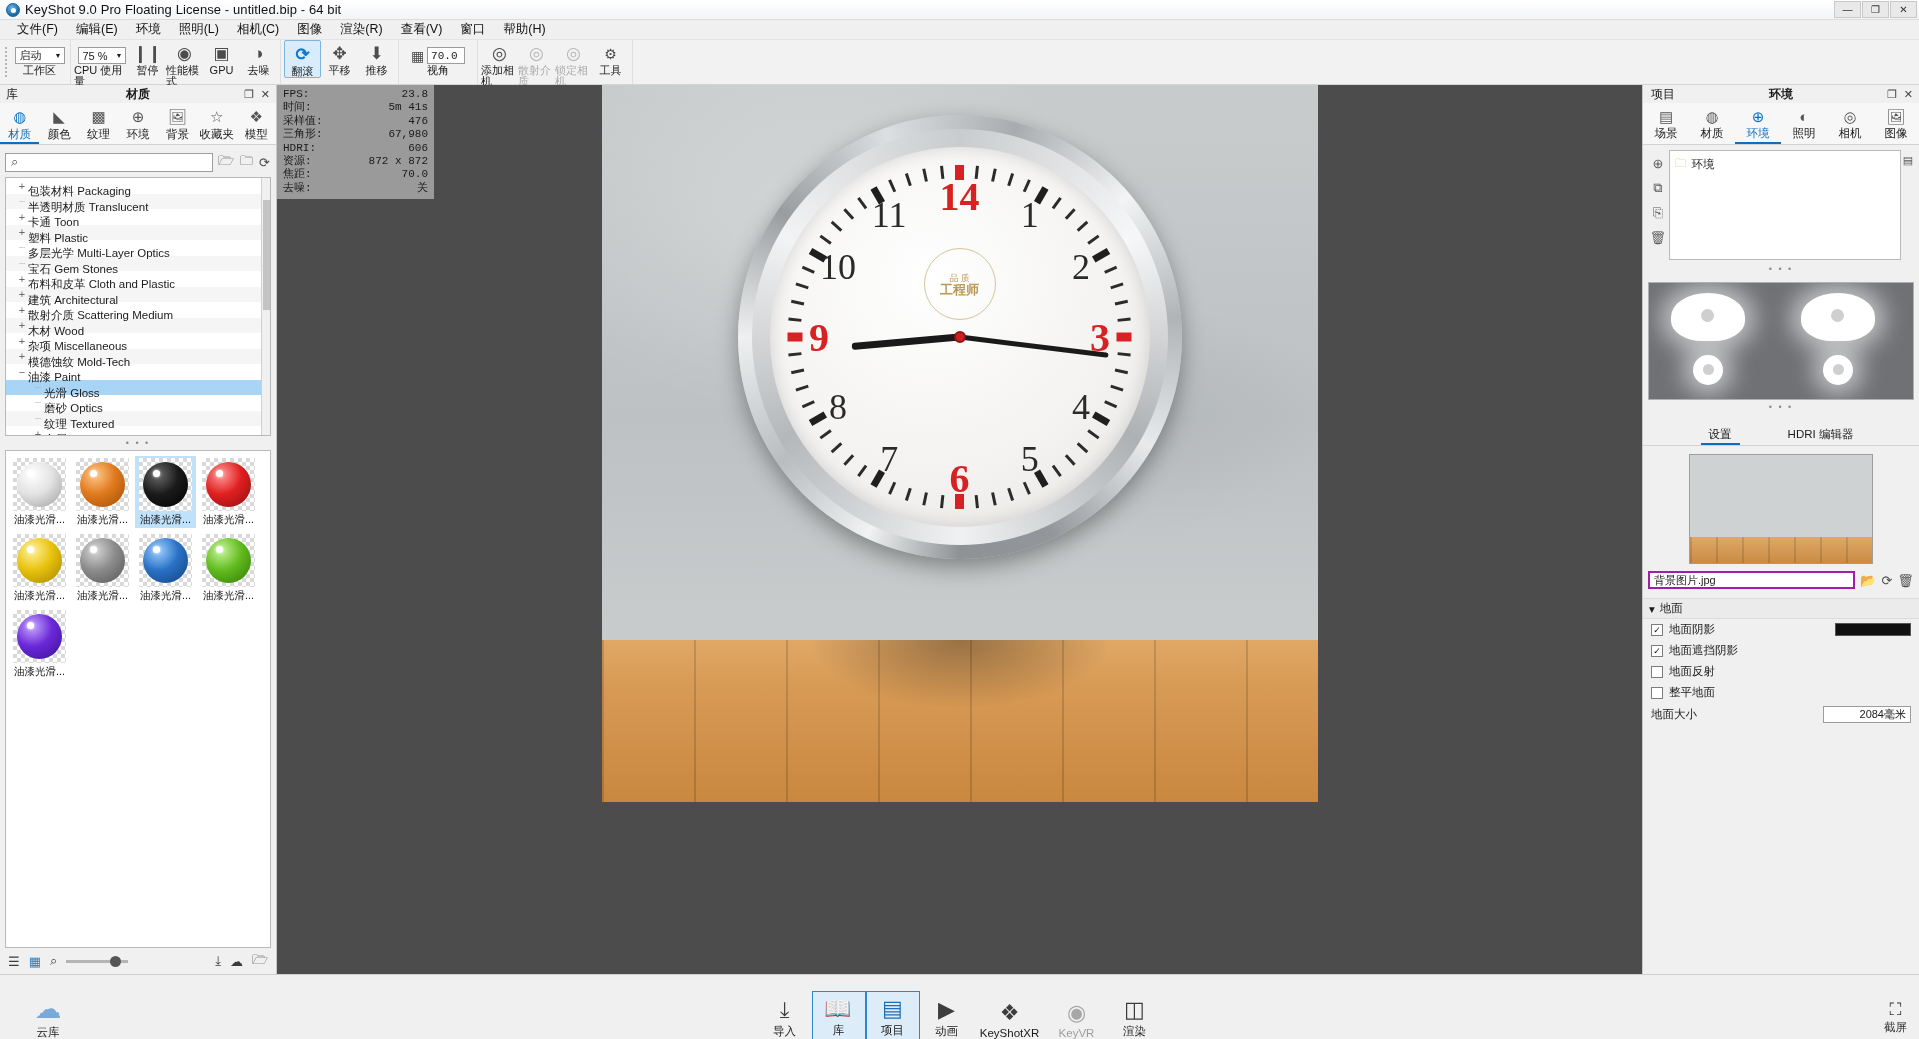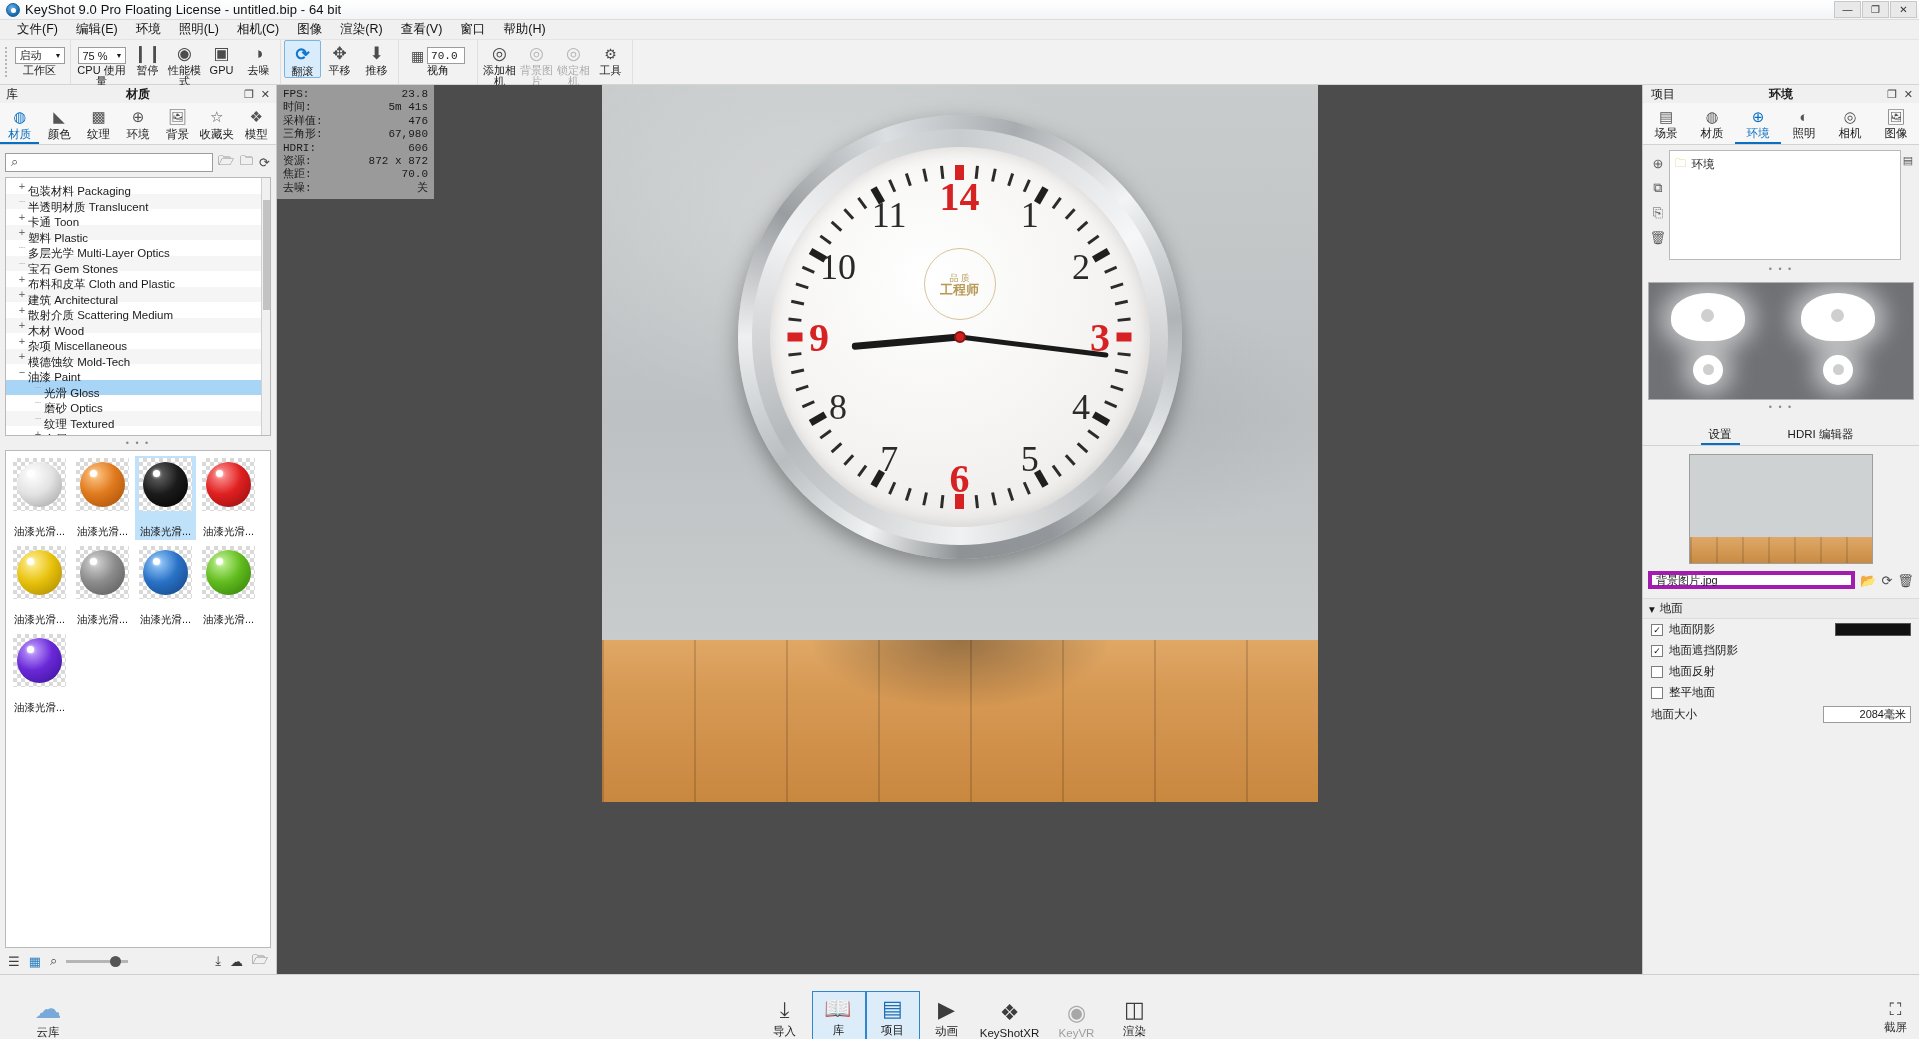--- a/index.html
+++ b/index.html
@@ -40,21 +40,21 @@
   
   #toolbar { height:45px; background:#f2f2f2; border-bottom:1px solid #d4d4d4;
      display:flex; align-items:stretch; padding-left:2px; }
   .grip { width:7px; display:flex; align-items:center; justify-content:center; }
   .grip::before{ content:""; width:2px; height:30px;
      background: repeating-linear-gradient(#b6b6b6 0 2px, transparent 2px 4px); }
   .tgroup { display:flex; align-items:flex-start; padding:0 3px; border-right:1px solid #dfdfdf; height:100%;}
   .titem { width:37px; display:flex; flex-direction:column; align-items:center;
      justify-content:flex-start; padding-top:3px; cursor:default; }
   .titem .ico { height:21px; display:flex; align-items:center; justify-content:center; }
-  .titem .lbl { font-size:11px; color:#1a1a1a; line-height:10.5px; text-align:center; margin-top:1px;}
+  .titem .lbl { font-size:11px; color:#1a1a1a; line-height:10.5px; margin-top:1px;}
   .titem.wide { width:55px; }
   .titem.sel { background:#d9ecfb; border:1px solid #7db4e0; border-radius:2px; }
   .titem.dim .lbl, .titem.dim .ico { opacity:.35; }
   .combo {
     height:17px; border:1px solid #9c9c9c; background:#fff; display:flex;
     align-items:center; padding:0 2px 0 4px; font-size:11px; margin-top:4px;
   }
   .combo .arrow { margin-left:auto; font-size:7px; padding-left:5px;}
   .spin { height:17px; width:38px; border:1px solid #9c9c9c; background:#fff;
      font-size:11px; display:flex; align-items:center; padding-left:3px; margin-top:4px;
@@ -94,21 +94,21 @@
   .trow.selrow { background:#a8d4f5 !important; }
   .trow .tname { white-space:nowrap;margin-top:12px; }
   #treescroll { position:absolute; right:0; top:0; width:9px; height:100%;
      background:#f0f0f0; border-left:1px solid #d0d0d0;}
   #treescroll .thumb { position:absolute; top:22px; left:1px; width:7px; height:110px;
      background:#c3c3c3; }
   .dots { text-align:center; color:#8b8b8b; letter-spacing:2px; font-size:9px; padding:2px 0;}
   #matgrid { margin:0 5px; border:1px solid #b9b9b9; background:#fff; flex:1;
      display:flex; flex-wrap:wrap; align-content:flex-start; padding:3px 2px; overflow:hidden;}
   .mcell { width:61px; margin:2px 1px; display:flex; flex-direction:column; align-items:center;
-     padding:2px 0 1px;gap:12px; }
+     padding:2px 0 1px; }
   .mcell.sel { background:#bfe1fa; }
   .mthumb { width:53px; height:53px; border-radius:1px;
      background-image:
        repeating-conic-gradient(#d9d9d9 0% 25%, #ffffff 0% 50%);
      background-size: 8px 8px; position:relative; overflow:hidden;}
   .msphere { position:absolute; left:4px; top:4px; width:45px; height:45px; border-radius:50%;}
   .msphere::after{ content:""; position:absolute; left:10px; top:8px; width:7px;height:7px;
      border-radius:50%; background:#fff; box-shadow:0 0 3px #fff;}
   .mname { font-size:10.5px; margin-top:2px; color:#111; }
   #libfooter { height:26px; display:flex; align-items:center; gap:9px; padding:0 8px;
@@ -203,21 +203,21 @@
   #set-tabs { display:flex; justify-content:center; gap:40px; margin-top:10px;
      border-bottom:1px solid #d2d2d2; }
   #set-tabs div { font-size:11.5px; padding:3px 8px;}
   #set-tabs div.active { box-shadow: inset 0 -2px 0 #0a6fc2; color:#111;}
   #bg-prev { margin:8px auto 0; width:184px; height:110px; border:1px solid #9e9e9e;
      background: linear-gradient(#cfd2d3 0 76%, #d9a35f 76% 100%); position:relative; overflow:hidden;}
   #bg-prev .fl { position:absolute; bottom:0; left:0; right:0; height:26px;
      background: repeating-linear-gradient(90deg, rgba(0,0,0,.12) 0 2px, transparent 2px 26px),
        linear-gradient(#dfa868, #c98b43);}
   #bgfile { display:flex; align-items:center; gap:5px; margin:7px 5px 0 5px; }
-  #bgfile .inp { flex:1; height:18px; border:4px solid #a21caf; background:#fff;
+  #bgfile .inp { flex:1; height:18px; border:2px solid #a21caf; background:#fff;
      font-size:11px; display:flex; align-items:center; padding-left:4px;}
   #bgfile .ib { font-size:13px; color:#4c4c4c;}
   #ground-sec { margin-top:9px; }
   #ground-sec .sechead { display:flex; align-items:center; gap:5px; padding:2px 6px;
      border-top:1px solid #dcdcdc; border-bottom:1px solid #dcdcdc; background:#ebebeb; font-size:11.5px;}
   .cbrow { display:flex; align-items:center; padding:3px 8px; font-size:11.5px; gap:6px;}
   .cbox { width:12px;height:12px;border:1px solid #7d7d7d;background:#fff;
      display:flex;align-items:center;justify-content:center;font-size:9px;color:#111;}
   .swatch { margin-left:auto; width:76px;height:13px;background:#111;border:1px solid #555;}
   .valbox { margin-left:auto; width:88px;height:17px;border:1px solid #9c9c9c;background:#fff;
@@ -328,21 +328,21 @@
     </div>
   </div>
 
   <div class="tgroup">
     <div class="titem">
       <div class="ico glyph">◎</div>
       <div class="lbl">添加相机</div>
     </div>
     <div class="titem dim">
       <div class="ico glyph">◎</div>
-      <div class="lbl">背景图片</div>
+      <div class="lbl">散射介质</div>
     </div>
     <div class="titem dim">
       <div class="ico glyph">◎</div>
       <div class="lbl">锁定相机</div>
     </div>
     <div class="titem">
       <div class="ico glyph" style="font-size:14px">⚙</div>
       <div class="lbl">工具</div>
     </div>
   </div>

